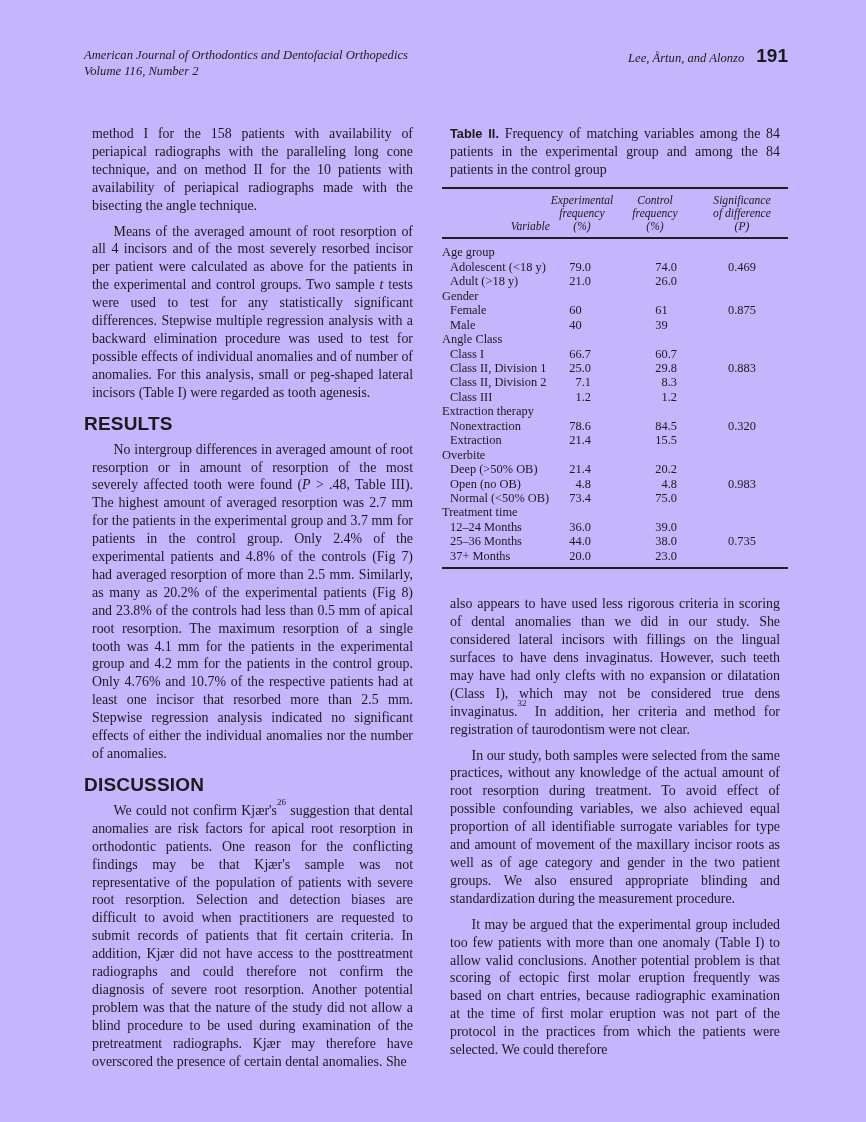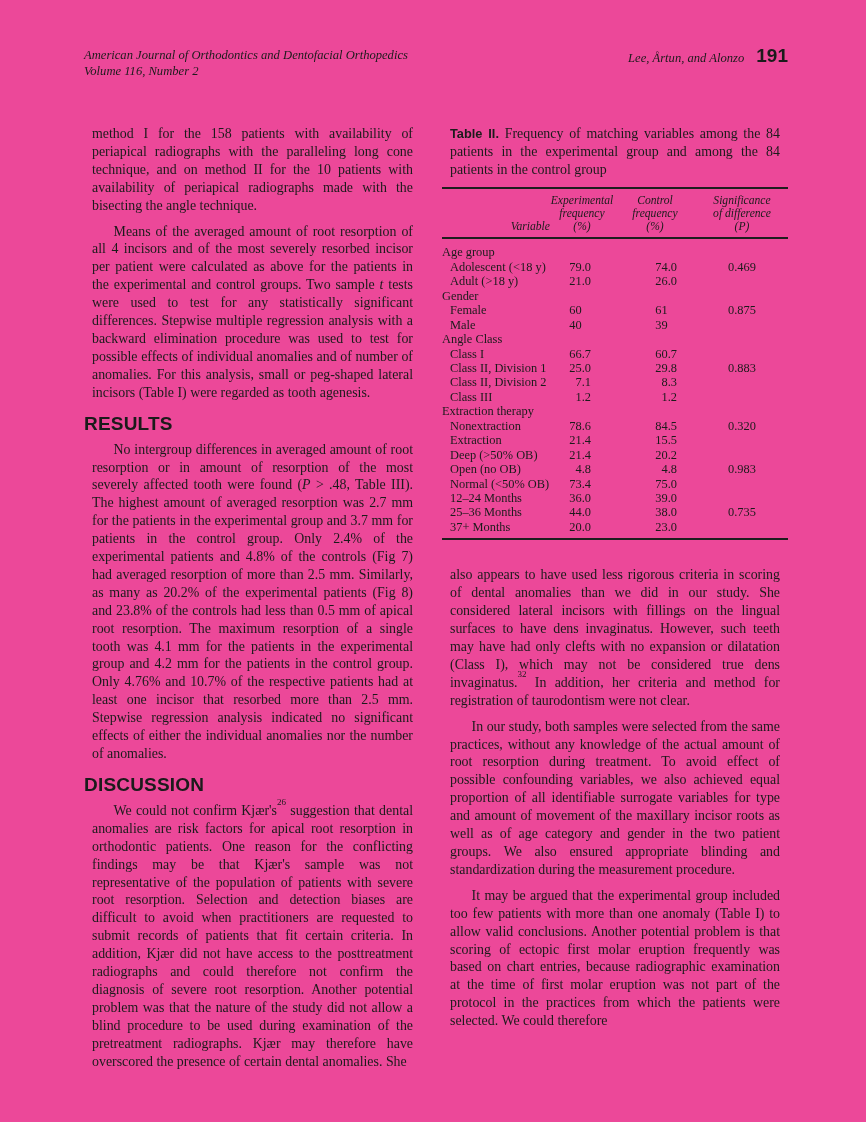--- a/index.html
+++ b/index.html
@@ -1,19 +1,19 @@
 <!DOCTYPE html>
 <html><head>
 <meta charset="utf-8">
 <style>
   html,body{margin:0;padding:0;background:#ffffff;}
   .page{
     position:relative;
     width:866px;height:1122px;
-    background:#ec4899;
+    background:#c4b5fd;
     color:#1b1b1b;
     font-family:"Liberation Serif","DejaVu Serif",serif;
     overflow:hidden;
     box-sizing:border-box;
     padding:48px 78px 0 84px;
   }
   
   .runhead{display:flex;justify-content:space-between;align-items:flex-start;}
   .runhead-left{font-style:italic;font-size:12.6px;line-height:15.5px;}
   .runhead-right{font-style:italic;font-size:12.6px;line-height:15.5px;white-space:nowrap;}
@@ -180,36 +180,42 @@
               <div class="num ctrl">84.5</div>
               <div class="pval">0.320</div>
             </div>
             <div class="trow">
               <div class="label">Extraction</div>
               <div class="num">21.4</div>
               <div class="num ctrl">15.5</div>
               <div class="pval"></div>
             </div>
             <div class="trow">
+              <div class="group">Overbite</div>
+            </div>
+            <div class="trow">
               <div class="label">Deep (&gt;50% OB)</div>
               <div class="num">21.4</div>
               <div class="num ctrl">20.2</div>
               <div class="pval"></div>
             </div>
             <div class="trow">
               <div class="label">Open (no OB)</div>
               <div class="num">4.8</div>
               <div class="num ctrl">4.8</div>
               <div class="pval">0.983</div>
             </div>
             <div class="trow">
               <div class="label">Normal (&lt;50% OB)</div>
               <div class="num">73.4</div>
               <div class="num ctrl">75.0</div>
               <div class="pval"></div>
+            </div>
+            <div class="trow">
+              <div class="group">Treatment time</div>
             </div>
             <div class="trow">
               <div class="label">12–24 Months</div>
               <div class="num">36.0</div>
               <div class="num ctrl">39.0</div>
               <div class="pval"></div>
             </div>
             <div class="trow">
               <div class="label">25–36 Months</div>
               <div class="num">44.0</div>

